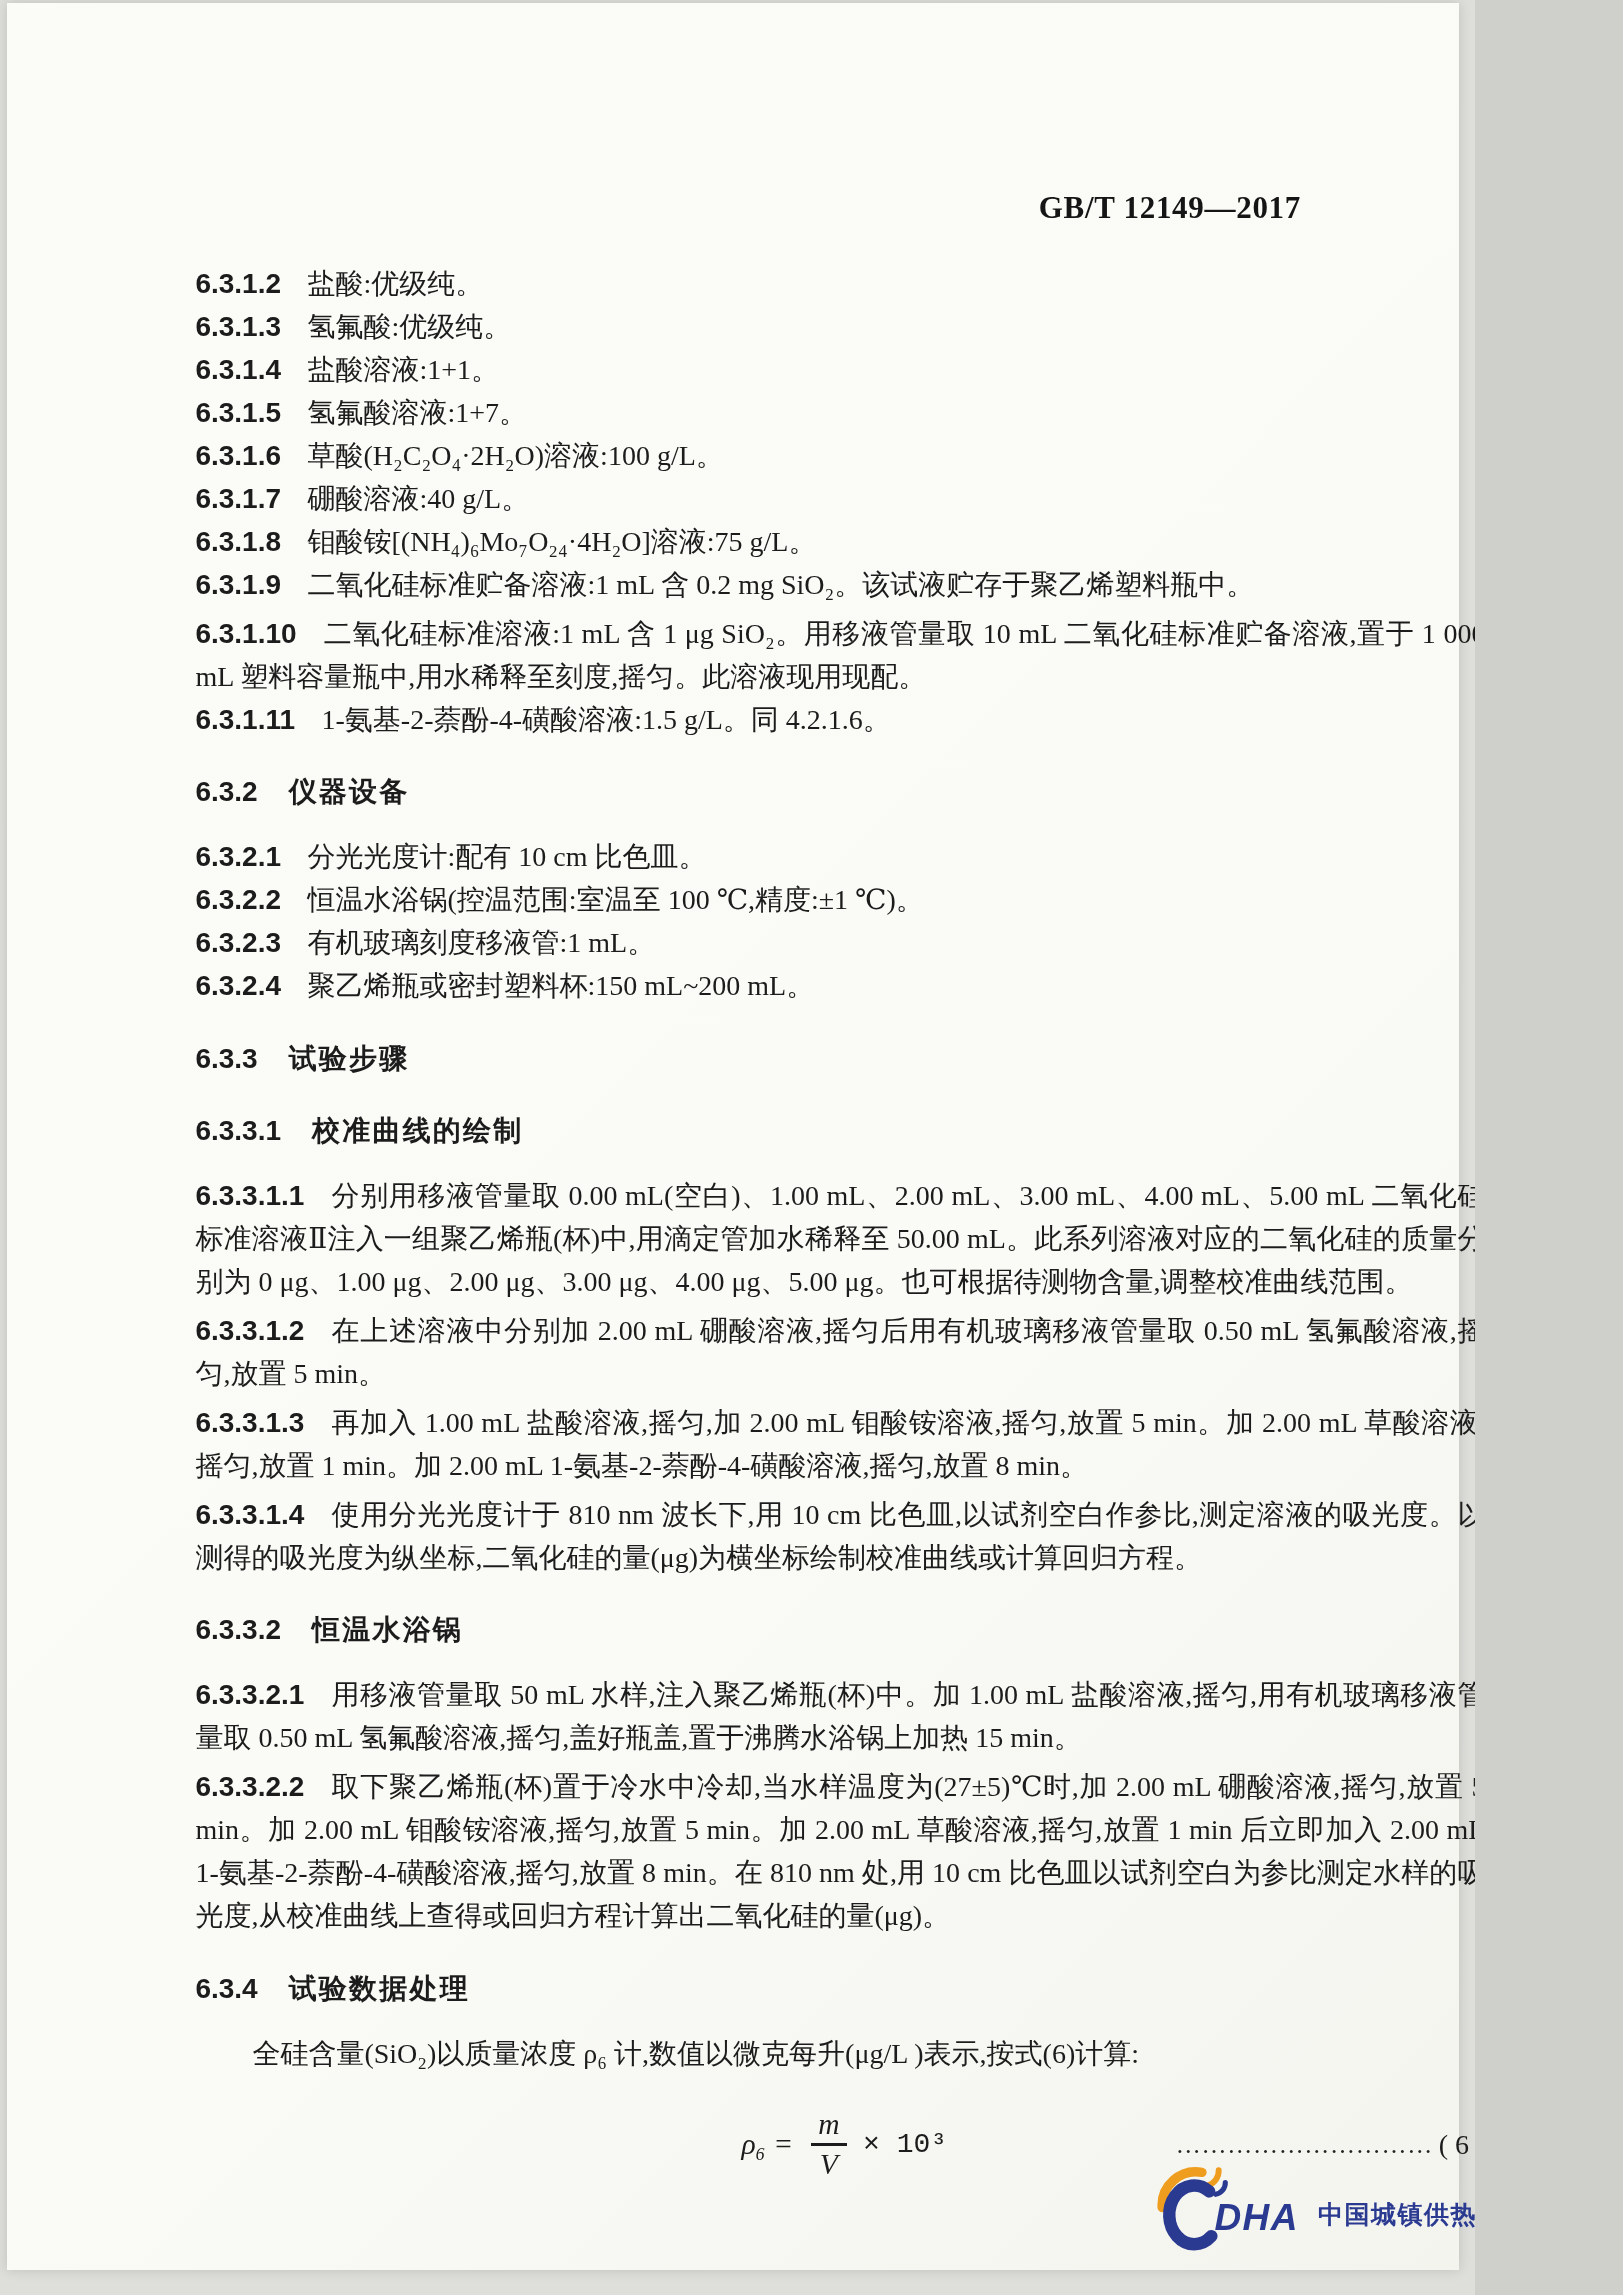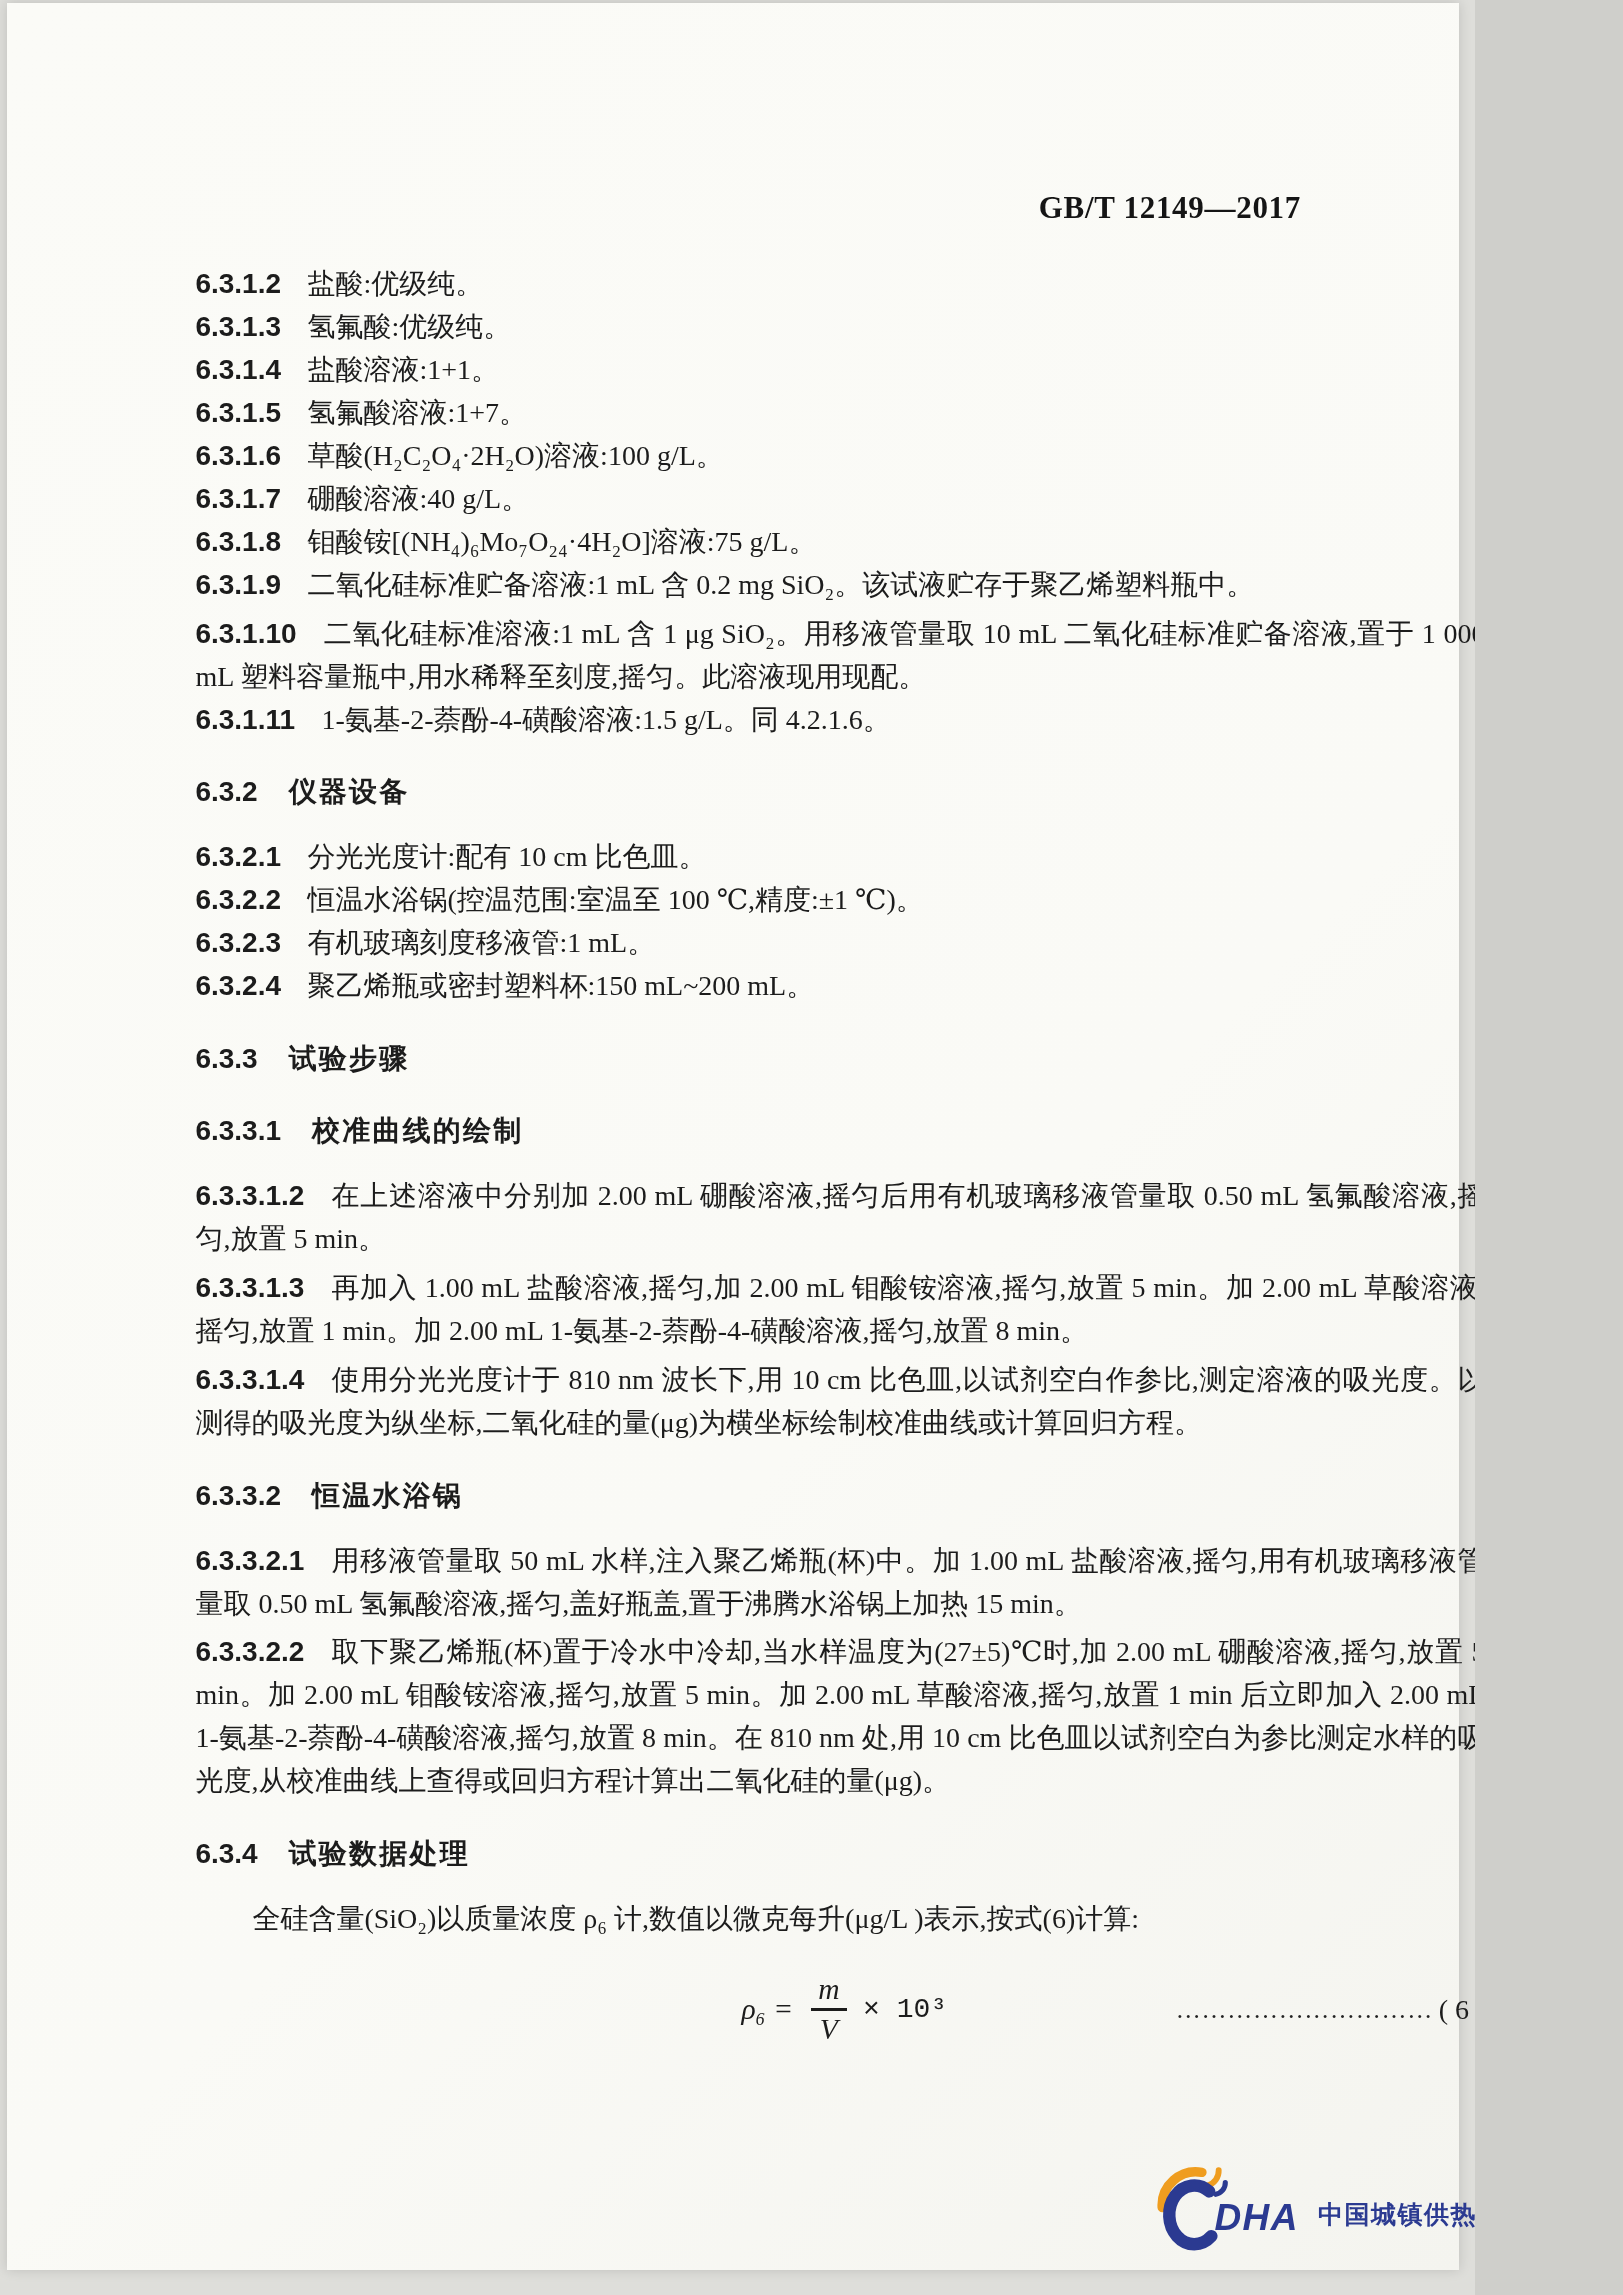--- a/index.html
+++ b/index.html
@@ -65,20 +65,21 @@
         <div class="block item"><span class="num">6.3.1.9</span><span class="txt">二氧化硅标准贮备溶液:1 mL 含 0.2 mg SiO₂。该试液贮存于聚乙烯塑料瓶中。</span></div>
         <div class="block para"><span class="num">6.3.1.10</span><span class="txt">二氧化硅标准溶液:1 mL 含 1 μg SiO₂。用移液管量取 10 mL 二氧化硅标准贮备溶液,置于 1 000 mL 塑料容量瓶中,用水稀释至刻度,摇匀。此溶液现用现配。</span></div>
         <div class="block item"><span class="num">6.3.1.11</span><span class="txt">1-氨基-2-萘酚-4-磺酸溶液:1.5 g/L。同 4.2.1.6。</span></div>
         <div class="block heading"><span class="num">6.3.2</span><span class="txt">仪器设备</span></div>
         <div class="block item"><span class="num">6.3.2.1</span><span class="txt">分光光度计:配有 10 cm 比色皿。</span></div>
         <div class="block item"><span class="num">6.3.2.2</span><span class="txt">恒温水浴锅(控温范围:室温至 100 ℃,精度:±1 ℃)。</span></div>
         <div class="block item"><span class="num">6.3.2.3</span><span class="txt">有机玻璃刻度移液管:1 mL。</span></div>
         <div class="block item"><span class="num">6.3.2.4</span><span class="txt">聚乙烯瓶或密封塑料杯:150 mL~200 mL。</span></div>
         <div class="block heading"><span class="num">6.3.3</span><span class="txt">试验步骤</span></div>
         <div class="block heading"><span class="num">6.3.3.1</span><span class="txt">校准曲线的绘制</span></div>
+        <div class="block para"><span class="num">6.3.3.1.1</span><span class="txt">分别用移液管量取 0.00 mL(空白)、1.00 mL、2.00 mL、3.00 mL、4.00 mL、5.00 mL 二氧化硅标准溶液Ⅱ注入一组聚乙烯瓶(杯)中,用滴定管加水稀释至 50.00 mL。此系列溶液对应的二氧化硅的质量分别为 0 μg、1.00 μg、2.00 μg、3.00 μg、4.00 μg、5.00 μg。也可根据待测物含量,调整校准曲线范围。</span></div>
         <div class="block para"><span class="num">6.3.3.1.2</span><span class="txt">在上述溶液中分别加 2.00 mL 硼酸溶液,摇匀后用有机玻璃移液管量取 0.50 mL 氢氟酸溶液,摇匀,放置 5 min。</span></div>
         <div class="block para"><span class="num">6.3.3.1.3</span><span class="txt">再加入 1.00 mL 盐酸溶液,摇匀,加 2.00 mL 钼酸铵溶液,摇匀,放置 5 min。加 2.00 mL 草酸溶液,摇匀,放置 1 min。加 2.00 mL 1-氨基-2-萘酚-4-磺酸溶液,摇匀,放置 8 min。</span></div>
         <div class="block para"><span class="num">6.3.3.1.4</span><span class="txt">使用分光光度计于 810 nm 波长下,用 10 cm 比色皿,以试剂空白作参比,测定溶液的吸光度。以测得的吸光度为纵坐标,二氧化硅的量(μg)为横坐标绘制校准曲线或计算回归方程。</span></div>
         <div class="block heading"><span class="num">6.3.3.2</span><span class="txt">恒温水浴锅</span></div>
         <div class="block para"><span class="num">6.3.3.2.1</span><span class="txt">用移液管量取 50 mL 水样,注入聚乙烯瓶(杯)中。加 1.00 mL 盐酸溶液,摇匀,用有机玻璃移液管量取 0.50 mL 氢氟酸溶液,摇匀,盖好瓶盖,置于沸腾水浴锅上加热 15 min。</span></div>
         <div class="block para"><span class="num">6.3.3.2.2</span><span class="txt">取下聚乙烯瓶(杯)置于冷水中冷却,当水样温度为(27±5)℃时,加 2.00 mL 硼酸溶液,摇匀,放置 5 min。加 2.00 mL 钼酸铵溶液,摇匀,放置 5 min。加 2.00 mL 草酸溶液,摇匀,放置 1 min 后立即加入 2.00 mL 1-氨基-2-萘酚-4-磺酸溶液,摇匀,放置 8 min。在 810 nm 处,用 10 cm 比色皿以试剂空白为参比测定水样的吸光度,从校准曲线上查得或回归方程计算出二氧化硅的量(μg)。</span></div>
         <div class="block heading"><span class="num">6.3.4</span><span class="txt">试验数据处理</span></div>
         <div class="block para_indent"><span class="txt">全硅含量(SiO₂)以质量浓度 ρ₆ 计,数值以微克每升(μg/L )表示,按式(6)计算:</span></div>
         <div class="formula-row" id="formula-row">
         <span class="fexp">

